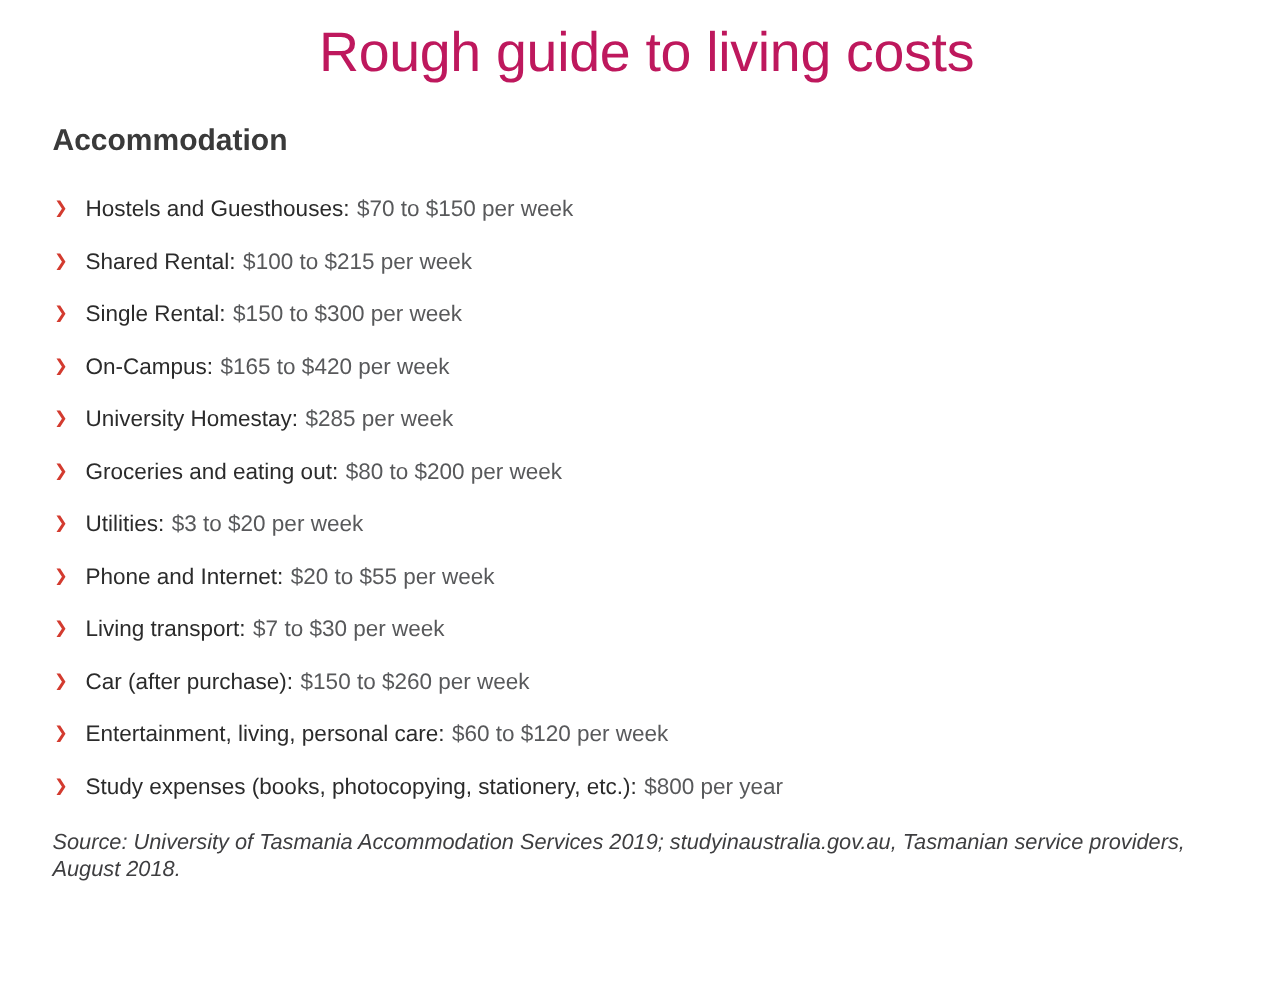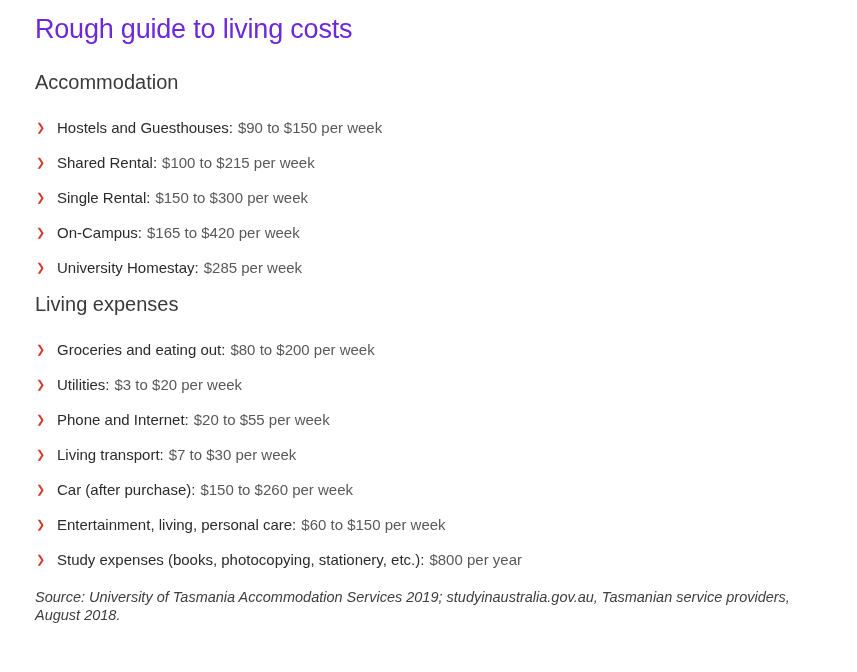--- a/index.html
+++ b/index.html
@@ -10,37 +10,38 @@
   body {
     width: 857px;
     height: 672px;
     box-sizing: border-box;
     padding: 14px 30px 0 35px;
     font-family: "Liberation Sans", "DejaVu Sans", sans-serif;
     color: #58595b;
     overflow: hidden;
   }
   .page-title {
-    font-size: 27px;
+    font-size: 37px;
     font-weight: 400;
-    color: #6d28d9;
+    color: #be185d;
     letter-spacing: -0.2px;
     margin: 0 0 26px 0;
     line-height: 1.15;
+    text-align: center;
   }
   .intro {
     font-size: 15px;
     line-height: 19px;
     color: #58595b;
     margin: 0 0 36px 0;
     max-width: 792px;
   }
   .section-heading {
     font-size: 20px;
-    font-weight: 400;
+    font-weight: 700;
     color: #3a3a3a;
     margin: 8px 0 24px 0;
     line-height: 23px;
   }
   ul.cost-list {
     list-style: none;
     margin: 0;
     padding: 0;
   }
   ul.cost-list li {
@@ -82,21 +83,21 @@
 <div class="page">
 
   <h1 class="page-title">Rough guide to living costs</h1>
 
 
   <section>
     <h2 class="section-heading">Accommodation</h2>
     <ul class="cost-list">
       <li>
         <span class="chev">❯</span>
-        <span class="item-label">Hostels and Guesthouses:</span><span class="item-value">$90 to $150 per week</span>
+        <span class="item-label">Hostels and Guesthouses:</span><span class="item-value">$70 to $150 per week</span>
       </li>
       <li>
         <span class="chev">❯</span>
         <span class="item-label">Shared Rental:</span><span class="item-value">$100 to $215 per week</span>
       </li>
       <li>
         <span class="chev">❯</span>
         <span class="item-label">Single Rental:</span><span class="item-value">$150 to $300 per week</span>
       </li>
       <li>
@@ -104,21 +105,20 @@
         <span class="item-label">On-Campus:</span><span class="item-value">$165 to $420 per week</span>
       </li>
       <li>
         <span class="chev">❯</span>
         <span class="item-label">University Homestay:</span><span class="item-value">$285 per week</span>
       </li>
     </ul>
   </section>
 
   <section>
-    <h2 class="section-heading">Living expenses</h2>
     <ul class="cost-list">
       <li>
         <span class="chev">❯</span>
         <span class="item-label">Groceries and eating out:</span><span class="item-value">$80 to $200 per week</span>
       </li>
       <li>
         <span class="chev">❯</span>
         <span class="item-label">Utilities:</span><span class="item-value">$3 to $20 per week</span>
       </li>
       <li>
@@ -128,21 +128,21 @@
       <li>
         <span class="chev">❯</span>
         <span class="item-label">Living transport:</span><span class="item-value">$7 to $30 per week</span>
       </li>
       <li>
         <span class="chev">❯</span>
         <span class="item-label">Car (after purchase):</span><span class="item-value">$150 to $260 per week</span>
       </li>
       <li>
         <span class="chev">❯</span>
-        <span class="item-label">Entertainment, living, personal care:</span><span class="item-value">$60 to $150 per week</span>
+        <span class="item-label">Entertainment, living, personal care:</span><span class="item-value">$60 to $120 per week</span>
       </li>
       <li>
         <span class="chev">❯</span>
         <span class="item-label">Study expenses (books, photocopying, stationery, etc.):</span><span class="item-value">$800 per year</span>
       </li>
     </ul>
   </section>
 
   <p class="source-note">Source: University of Tasmania Accommodation Services 2019; studyinaustralia.gov.au, Tasmanian service providers, August 2018.</p>
 

